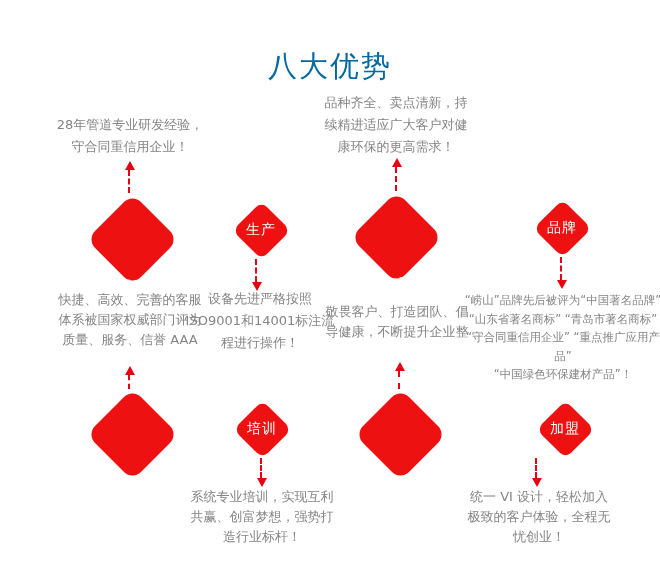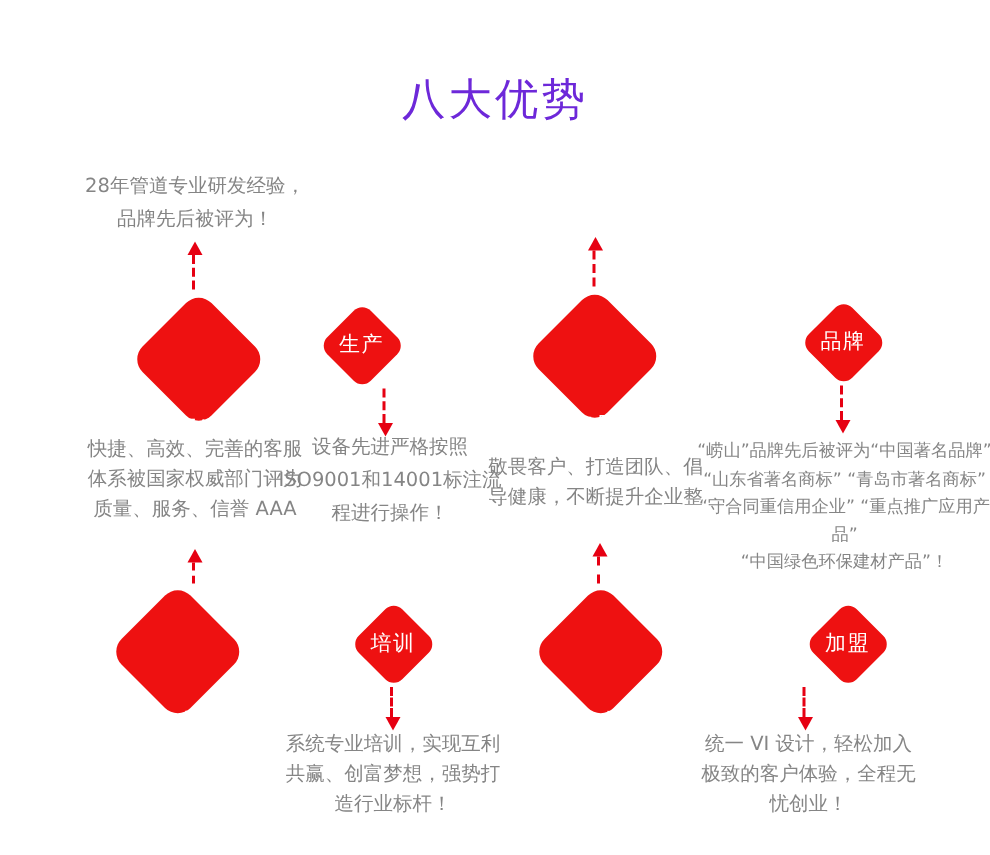--- a/index.html
+++ b/index.html
@@ -2,21 +2,21 @@
 <html><head>
 <meta charset="utf-8">
 <style>
   html,body { margin:0; padding:0; background:#fff; }
   .canvas {
     position:relative; width:660px; height:570px; background:#ffffff;
     overflow:hidden; font-family:"DejaVu Sans", sans-serif;
   }
   .page-title {
     position:absolute; left:0; right:0; top:28px; text-align:center;
-    font-size:29px; color:#6d28d9; letter-spacing:2px; font-weight:400;
+    font-size:29px; color:#0369a1; letter-spacing:2px; font-weight:400;
   }
   .txt {
     position:absolute; text-align:center; color:#858585;
     font-size:13px; line-height:22px;
   }
   .txt.lh20 { line-height:20px; }
   .txt.brand { font-size:11.5px; line-height:18.5px; }
   .txt .u { text-decoration:underline; }
   .arrow { position:absolute; width:0; height:0;
     border-left:5px solid transparent; border-right:5px solid transparent; }
@@ -38,41 +38,46 @@
 </style>
 </head>
 <body>
 
 <div class="canvas">
 
   <h1 class="page-title">八大优势</h1>
 
   <div class="txt" style="left:45px; top:114px; width:170px;">
     <div>28年管道专业研发经验，</div>
-    <div>品牌先后被评为！</div>
+    <div>守合同重信用企业！</div>
   </div>
   <div class="arrow up" style="left:125px; top:161px;"></div>
   <div class="dash" style="left:128px; top:170px; height:23px;"></div>
   <div class="diamond lg" style="left:86px; top:193px;">
     <div class="dsq"></div>
     <span class="dlabel">研发</span>
   </div>
 
-  <div class="diamond sm" style="left:212px; top:201px;">
+  <div class="diamond sm" style="left:232px; top:201px;">
     <div class="dsq"></div>
     <span class="dlabel">生产</span>
   </div>
   <div class="dash" style="left:255px; top:259px; height:23px;"></div>
   <div class="arrow down" style="left:252px; top:282px;"></div>
   <div class="txt" style="left:175px; top:288px; width:170px;">
     <div>设备先进严格按照</div>
     <div>ISO9001和14001标注流</div>
     <div>程进行操作！</div>
   </div>
 
+  <div class="txt" style="left:311px; top:92px; width:170px;">
+    <div>品种齐全、卖点清新，持</div>
+    <div>续精进适应广大客户对健</div>
+    <div>康环保的更高需求！</div>
+  </div>
   <div class="arrow up" style="left:392px; top:158px;"></div>
   <div class="dash" style="left:395px; top:167px; height:24px;"></div>
   <div class="diamond lg" style="left:350px; top:191px;">
     <div class="dsq"></div>
     <span class="dlabel">产品</span>
   </div>
 
   <div class="diamond sm" style="left:533px; top:199px;">
     <div class="dsq"></div>
     <span class="dlabel">品牌</span>
@@ -87,21 +92,21 @@
     <div>“中国绿色环保建材产品”！</div>
   </div>
 
   <div class="txt lh20" style="left:45px; top:290px; width:170px;">
     <div>快捷、高效、完善的客服</div>
     <div>体系被国家权威部门评为</div>
     <div>质量、服务、信誉 AAA</div>
   </div>
   <div class="arrow up" style="left:125px; top:366px;"></div>
   <div class="dash" style="left:128px; top:375px; height:14px;"></div>
-  <div class="diamond lg" style="left:72px; top:388px;">
+  <div class="diamond lg" style="left:86px; top:388px;">
     <div class="dsq"></div>
     <span class="dlabel">服务</span>
   </div>
 
   <div class="diamond sm" style="left:233px; top:400px;">
     <div class="dsq"></div>
     <span class="dlabel">培训</span>
   </div>
   <div class="dash" style="left:260px; top:458px; height:20px;"></div>
   <div class="arrow down" style="left:257px; top:478px;"></div>

